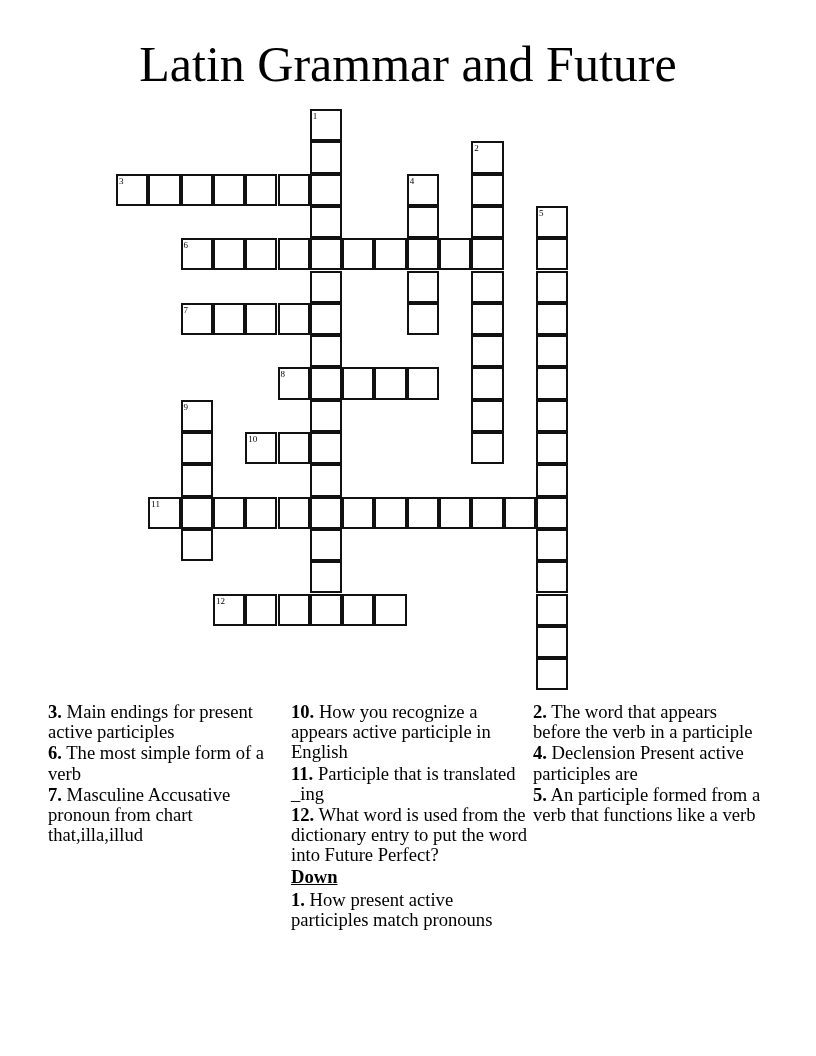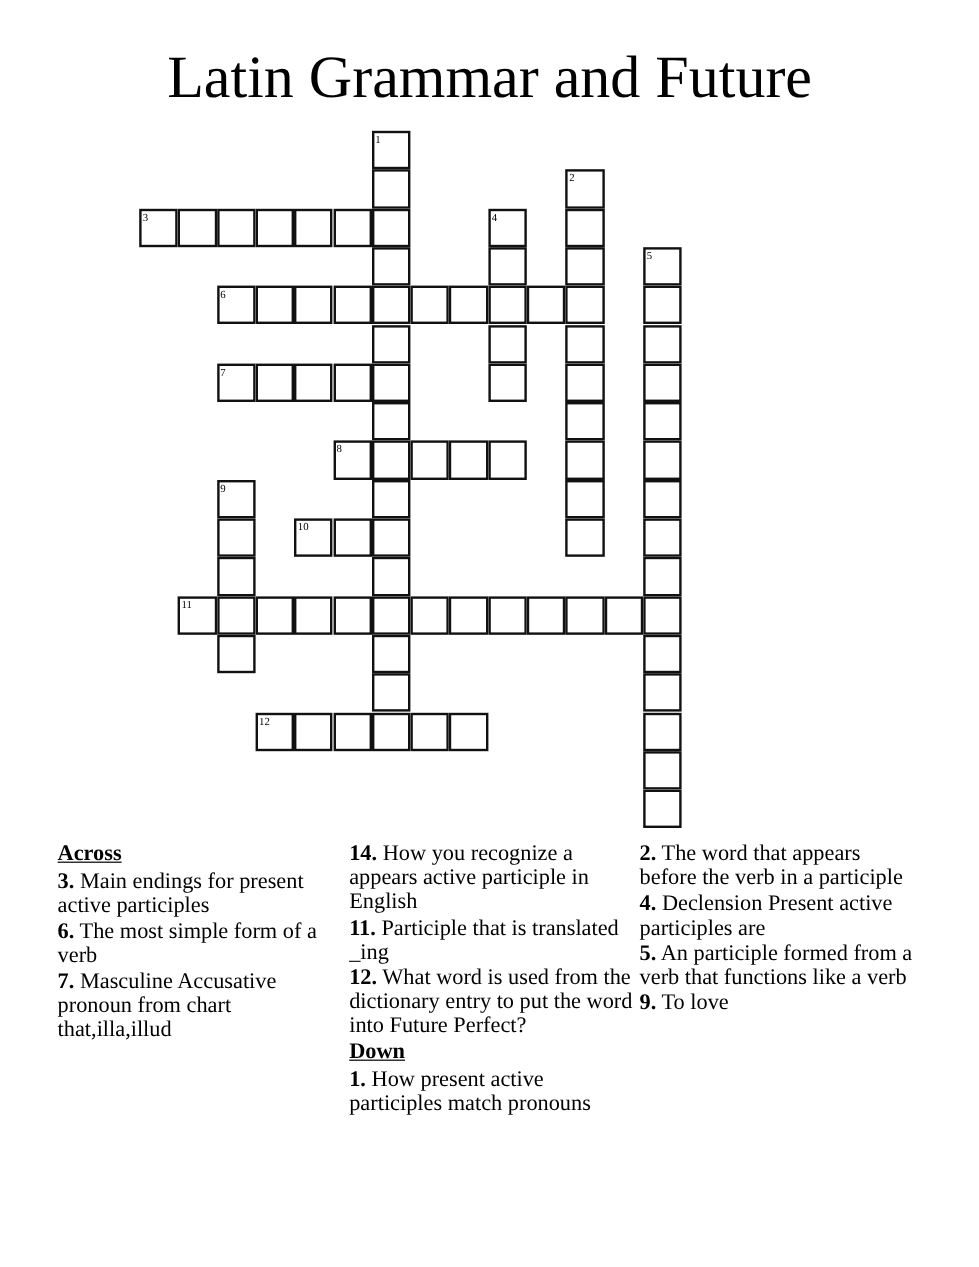--- a/index.html
+++ b/index.html
@@ -134,32 +134,30 @@
     <div class="cell" style="left: 96.9px; top: 484.5px;">
       <span class="num">12</span>
     </div>
     <div class="cell" style="left: 129.2px; top: 484.5px;"></div>
     <div class="cell" style="left: 161.5px; top: 484.5px;"></div>
     <div class="cell" style="left: 226.1px; top: 484.5px;"></div>
     <div class="cell" style="left: 258.4px; top: 484.5px;"></div>
   </div>
 
 <div class="clues col1">
-  <div class="heading">Across</div>
   <div class="clue"><b>3.</b> <span>Main endings for present active participles</span></div>
   <div class="clue"><b>6.</b> <span>The most simple form of a verb</span></div>
   <div class="clue"><b>7.</b> <span>Masculine Accusative pronoun from chart that,illa,illud</span></div>
 </div>
 
 <div class="clues col2">
-  <div class="clue"><b>14.</b> <span>How you recognize a appears active participle in English</span></div>
+  <div class="clue"><b>10.</b> <span>How you recognize a appears active participle in English</span></div>
   <div class="clue"><b>11.</b> <span>Participle that is translated _ing</span></div>
   <div class="clue"><b>12.</b> <span>What word is used from the dictionary entry to put the word into Future Perfect?</span></div>
   <div class="heading">Down</div>
   <div class="clue"><b>1.</b> <span>How present active participles match pronouns</span></div>
 </div>
 
 <div class="clues col3">
   <div class="clue"><b>2.</b> <span>The word that appears before the verb in a participle</span></div>
   <div class="clue"><b>4.</b> <span>Declension Present active participles are</span></div>
   <div class="clue"><b>5.</b> <span>An participle formed from a verb that functions like a verb</span></div>
-  <div class="clue"><b>9.</b> <span>To love</span></div>
 </div>
 
 </body></html>

